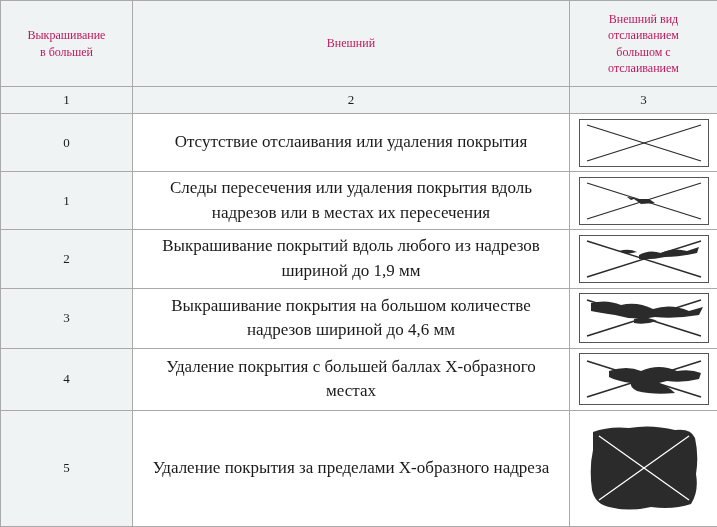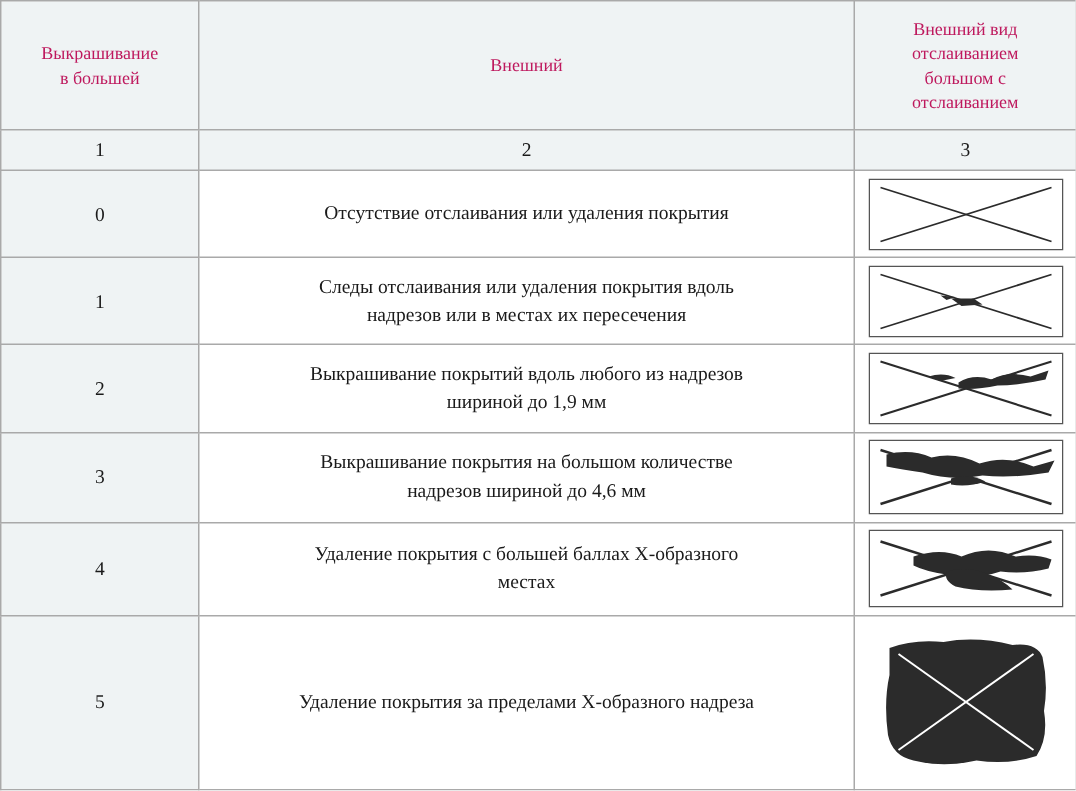--- a/index.html
+++ b/index.html
@@ -51,21 +51,21 @@
     height: 26px;
   }
   .score-cell {
     background: #eff3f4;
     text-align: center;
     font-size: 13px;
   }
   .desc-cell {
     background: #ffffff;
     text-align: center;
-    font-size: 13px;
+    font-size: 17px;
     line-height: 1.45;
     padding-left: 16px;
     padding-right: 16px;
   }
   .img-cell {
     background: #ffffff;
     text-align: center;
     padding: 4px 8px;
   }
   .img-cell svg {
@@ -118,21 +118,21 @@
             <rect x="0.5" y="0.5" width="129" height="47" fill="#ffffff" stroke="#555" stroke-width="1"></rect>
             <line x1="8" y1="6" x2="122" y2="42" stroke="#2b2b2b" stroke-width="1.2"></line>
             <line x1="8" y1="42" x2="122" y2="6" stroke="#2b2b2b" stroke-width="1.2"></line>
           </svg>
         </td>
       </tr>
 
       <tr class="table-row" style="height:58px;">
         <td class="score-cell">1</td>
         <td class="desc-cell">
-          <div>Следы отслаивания или удаления покрытия вдоль</div>
+          <div>Следы пересечения или удаления покрытия вдоль</div>
           <div>надрезов или в местах их пересечения</div>
         </td>
         <td class="img-cell">
           <svg width="130" height="48" viewBox="0 0 130 48">
             <rect x="0.5" y="0.5" width="129" height="47" fill="#ffffff" stroke="#555" stroke-width="1"></rect>
             <line x1="8" y1="6" x2="122" y2="42" stroke="#2b2b2b" stroke-width="1.2"></line>
             <line x1="8" y1="42" x2="122" y2="6" stroke="#2b2b2b" stroke-width="1.2"></line>
             <path d="M55 22 L70 22 L76 26 L62 27 Z" fill="#2b2b2b"></path>
             <path d="M48 20 L58 21 L52 23 Z" fill="#2b2b2b"></path>
           </svg>

